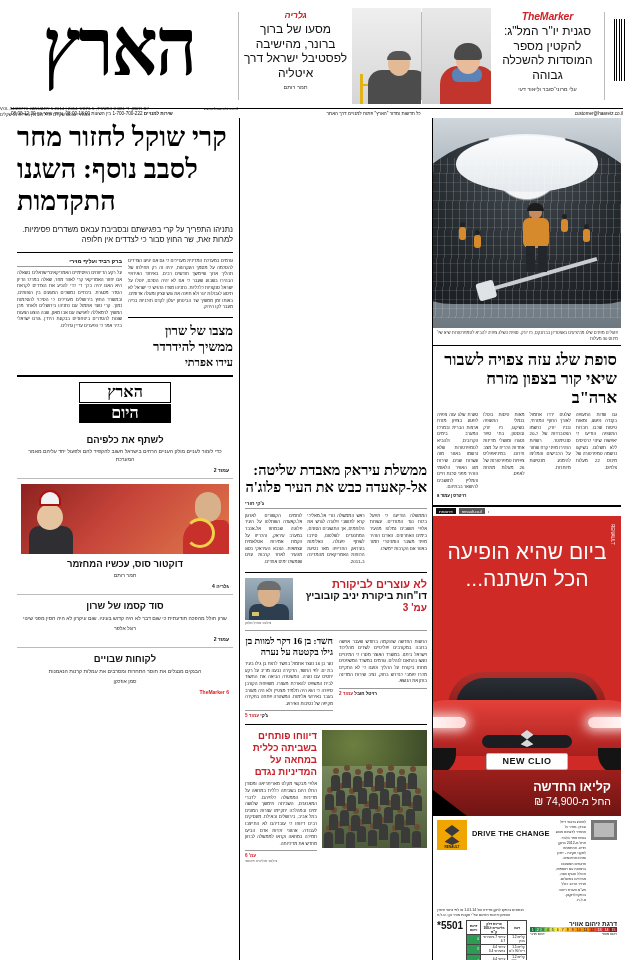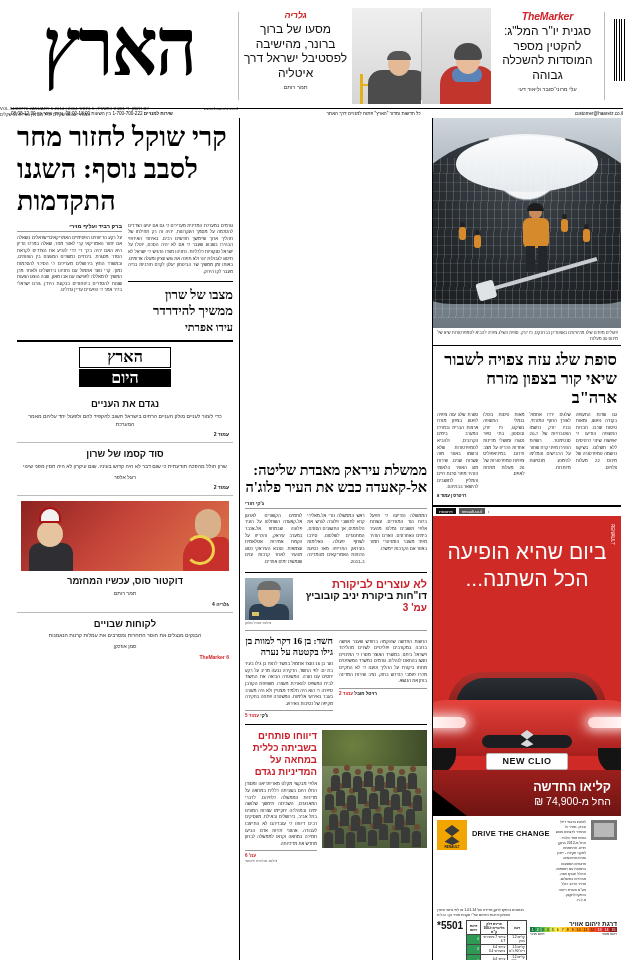--- a/index.html
+++ b/index.html
@@ -293,20 +293,21 @@
       <div>customer@haaretz.co.il</div>
     </div>
   </div>
 
   <div class="content">
 
     <div class="col-right">
 
       <div class="lead">
         <div class="lead-head">קרי שוקל לחזור מחר לסבב נוסף: השגנו התקדמות</div>
+        <div class="lead-sub">נתניהו התפריך על קרי בפגישתם ובסביבת עבאס משדרים פסימיות. למרות זאת, שר החוץ סבור כי לצדדים אין חלופה</div>
 
         <div class="lead-body">
           <div class="lead-col">
             <div class="byline">ברק רביד ועליף מוירי</div>
             <div class="mini-text">על רקע הדיווחים הפסימיים האמריקאים־ישראלים בשאלה אם יחזור האמריקאי קרי לאזור מחר, שאלה במרכז הדיון היא האם יהיה בכך די כדי להניע את הצדדים לקראת הסדר מסגרת. בינתיים נמשכים המגעים בין הצוותים, ובמשרד החוץ בירושלים מעריכים כי הסיכוי להסכמות נמוך. קרי נועד אתמול עם נתניהו בירושלים ולאחר מכן המשיך לרמאללה לפגישה עם אבו מאזן, שבה הוצגו הצעות שונות להסדרים ביטחוניים בבקעת הירדן. גורם ישראלי בכיר אמר כי הפערים עדיין גדולים.</div>
           </div>
           <div class="lead-col">
             <div class="mini-text">גורמים במערכת המדינית מעריכים כי גם אם יגיעו הצדדים להסכמה על מסמך העקרונות, יהיה זה רק תחילתו של תהליך ארוך שיימשך חודשים רבים. באיחוד האירופי הבהירו בשבוע שעבר כי אם לא יהיה הסכם, יוטלו על ישראל סנקציות כלכליות. נתניהו מצדו הדגיש כי ישראל לא תיסוג לגבולות 67' ולא תפנה את גוש עציון ומעלה אדומים. באותו זמן ממשיך שר הביטחון יעלון לקדם תוכניות בנייה מעבר לקו הירוק.</div>
             <div class="sub-head2">מצבו של שרון ממשיך להידרדר</div>
             <div class="sub-head3">עידו אפרתי</div>
@@ -314,45 +315,45 @@
         </div>
       </div>
 
       <div class="today-box">
         <div class="today-logo">
           <div class="today-logo-top">הארץ</div>
           <div class="today-logo-bot">היום</div>
         </div>
 
         <div class="today-item">
-          <div class="ti-title">נגדם את העניים</div>
+          <div class="ti-title">לשתף את כלפיהם</div>
           <div class="ti-text">כדי לעזור לעניים מולק העניים הרחים בישראל חשוב להקפיד להם ולפעול יחד עליהם מאמר המערכת</div>
-          <div class="ti-page">עמוד 2</div>
-        </div>
-
-        <div class="today-item">
-          <div class="ti-title">סוד קסמו של שרון</div>
-          <div class="ti-text">שרון חולל מהפכה תודעתית כי שום דבר לא היה קדוש בעיניו. שום עיקרון לא היה חסין מפני שינוי</div>
-          <div class="ti-text">רוגל אלפר</div>
           <div class="ti-page">עמוד 2</div>
         </div>
 
         <div class="today-item">
           <div class="ti-photo">
             <div class="seuss-bg"></div>
             <div class="seuss-dress"></div>
             <div class="seuss-woman"></div>
             <div class="seuss-swirl"></div>
             <div class="seuss-body"></div>
             <div class="seuss-face"></div>
             <div class="seuss-hat"></div>
           </div>
           <div class="ti-title">דוקטור סוס, עכשיו המחזמר</div>
           <div class="ti-text">תמר רותם</div>
           <div class="ti-page">גלריה 4</div>
+        </div>
+
+        <div class="today-item">
+          <div class="ti-title">סוד קסמו של שרון</div>
+          <div class="ti-text">שרון חולל מהפכה תודעתית כי שום דבר לא היה קדוש בעיניו. שום עיקרון לא היה חסין מפני שינוי</div>
+          <div class="ti-text">רוגל אלפר</div>
+          <div class="ti-page">עמוד 2</div>
         </div>
 
         <div class="today-item">
           <div class="ti-title">לקוחות שבויים</div>
           <div class="ti-text">הבנקים מנצלים את חוסר התחרות ומסרבים את עמלות קרנות הנאמנות</div>
           <div class="ti-text">סמן אוזכקן</div>
           <div class="ti-page marker">6 TheMarker</div>
         </div>
       </div>
     </div>

